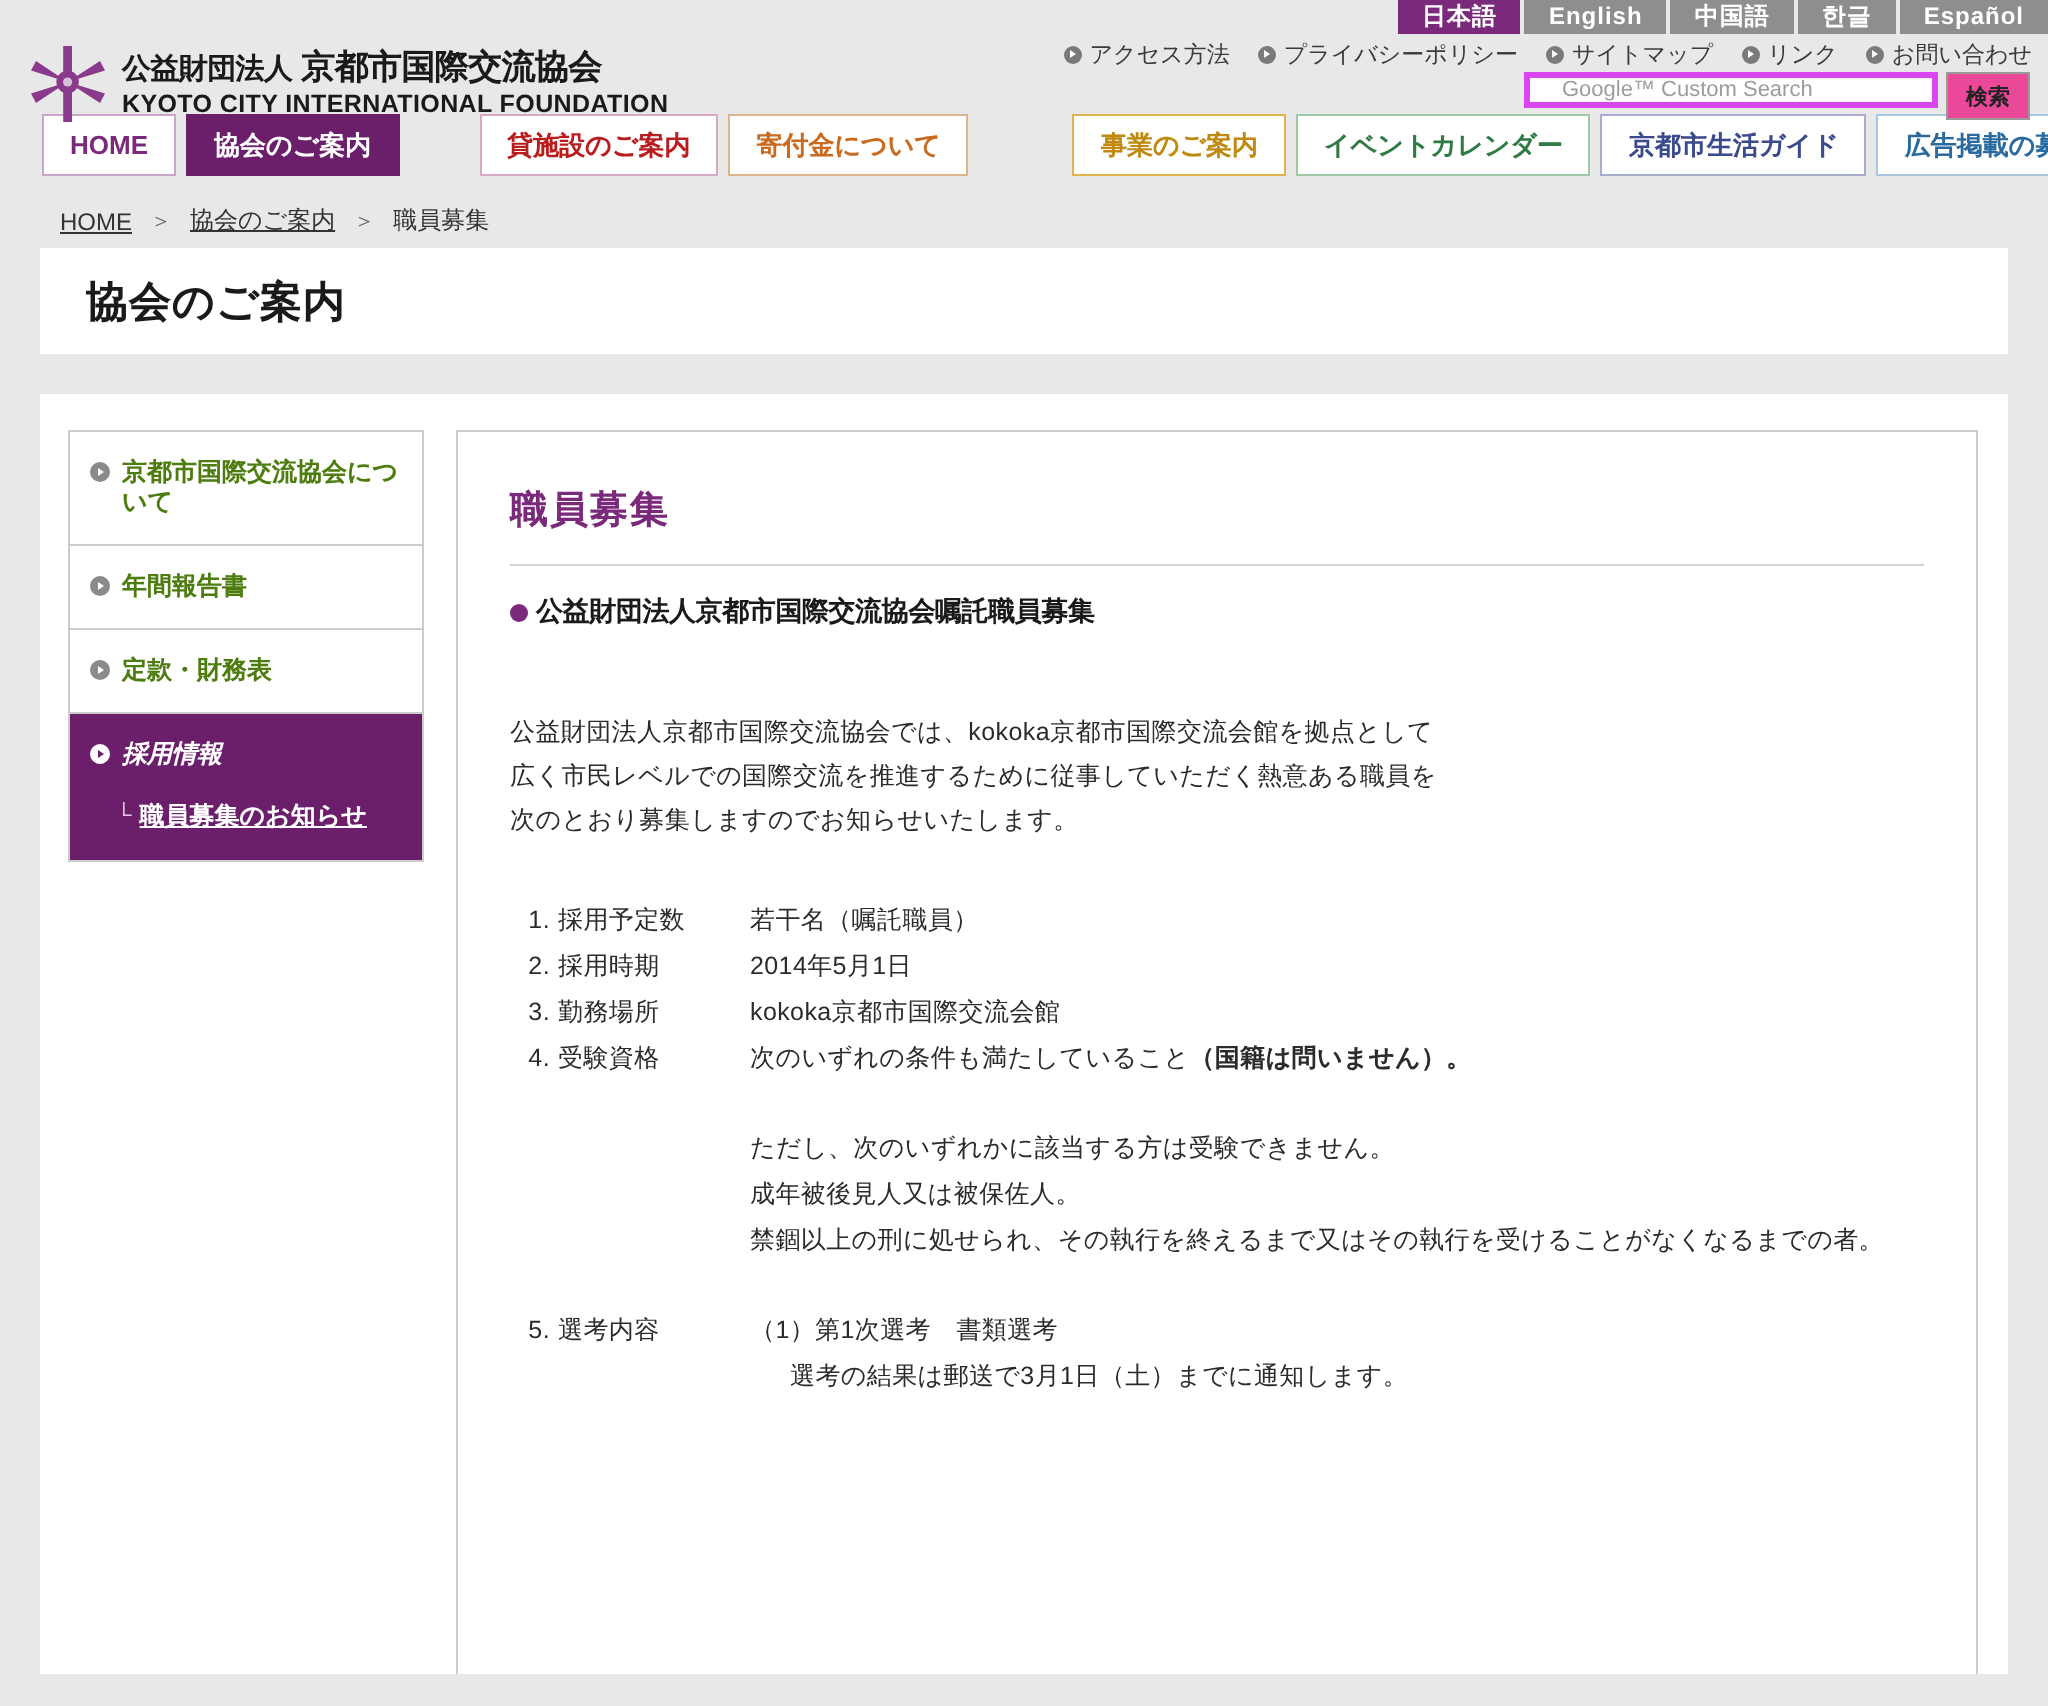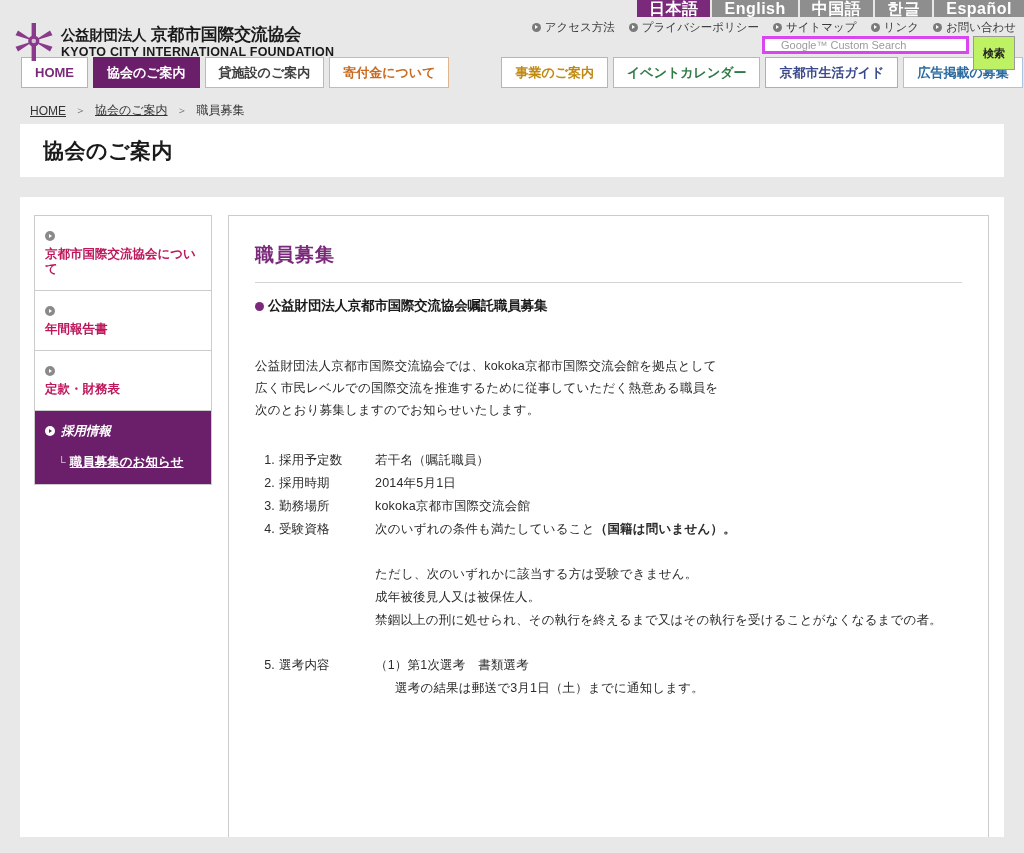--- a/index.html
+++ b/index.html
@@ -27,21 +27,21 @@
   .lang-strip {
     position: absolute;
     top: 0;
     right: 0;
     display: flex;
     gap: 2px;
   }
   .lang-btn {
     background: #8e8e8e;
     color: #ffffff;
-    font-size: 16px;
+    font-size: 12px;
     font-weight: bold;
     line-height: 17px;
     height: 17px;
     padding: 0 12px;
     text-align: center;
     letter-spacing: 0.5px;
     cursor: pointer;
     white-space: nowrap;
   }
   .lang-btn.active {
@@ -100,23 +100,23 @@
     background: #ffffff;
     font-size: 11px;
     color: #8a8a8a;
     padding: 0 16px;
     box-sizing: border-box;
     font-family: "Liberation Sans", sans-serif;
   }
   .search-input::placeholder { color: #9c9c9c; }
   .search-btn {
     width: 42px;
-    height: 34px;
+    height: 24px;
     border: 1px solid #9a9a9a;
-    background: #bef264;
+    background: #ec4899;
     font-size: 11px;
     font-weight: bold;
     color: #222;
     cursor: pointer;
     box-sizing: border-box;
     padding: 0;
     font-family: "Liberation Sans", sans-serif;
   }
 
   
@@ -171,21 +171,21 @@
     cursor: pointer;
     white-space: nowrap;
     box-sizing: border-box;
     text-align: center;
   }
   .nav-tab.active {
     background: #6b1f6b;
     border-color: #6b1f6b;
     color: #ffffff;
   }
-  .nav-tab.v-pink   { border-color: #d9a8c2; color: #404040; }
+  .nav-tab.v-pink   { border-color: #d9a8c2; color: #b91c1c; margin-left: 35px; }
   .nav-tab.v-orange { border-color: #e0b48c; color: #c96a1e; }
   .nav-tab.v-amber  { border-color: #e0b44c; color: #c08a10; margin-left: 47px; }
   .nav-tab.v-green  { border-color: #9dc9a6; color: #2f7a45; }
   .nav-tab.v-indigo { border-color: #a8adcf; color: #3b4a8c; }
   .nav-tab.v-blue   { border-color: #a8c6e0; color: #2a6a9e; }
   .nav-tab.v-gray   { border-color: #bdbdbd; color: #444444; }
 
   
   .breadcrumb {
     height: 27px;
@@ -240,28 +240,27 @@
     flex: 0 0 auto;
     border: 1px solid #cccccc;
     box-sizing: border-box;
     align-self: flex-start;
   }
   .side-item {
     border-bottom: 1px solid #cccccc;
     padding: 13px 8px 13px 10px;
     font-size: 12.5px;
     font-weight: bold;
-    color: #be185d;
+    color: #4d7c0f;
     display: flex;
     align-items: flex-start;
     gap: 6px;
     cursor: pointer;
     box-sizing: border-box;
     line-height: 15px;
-    flex-direction: column;
   }
   .side-item:last-child { border-bottom: none; }
   .side-item.active {
     background: #6b1f6b;
     color: #ffffff;
     flex-direction: column;
     gap: 0;
     padding-bottom: 14px;
   }
   .side-bullet {

